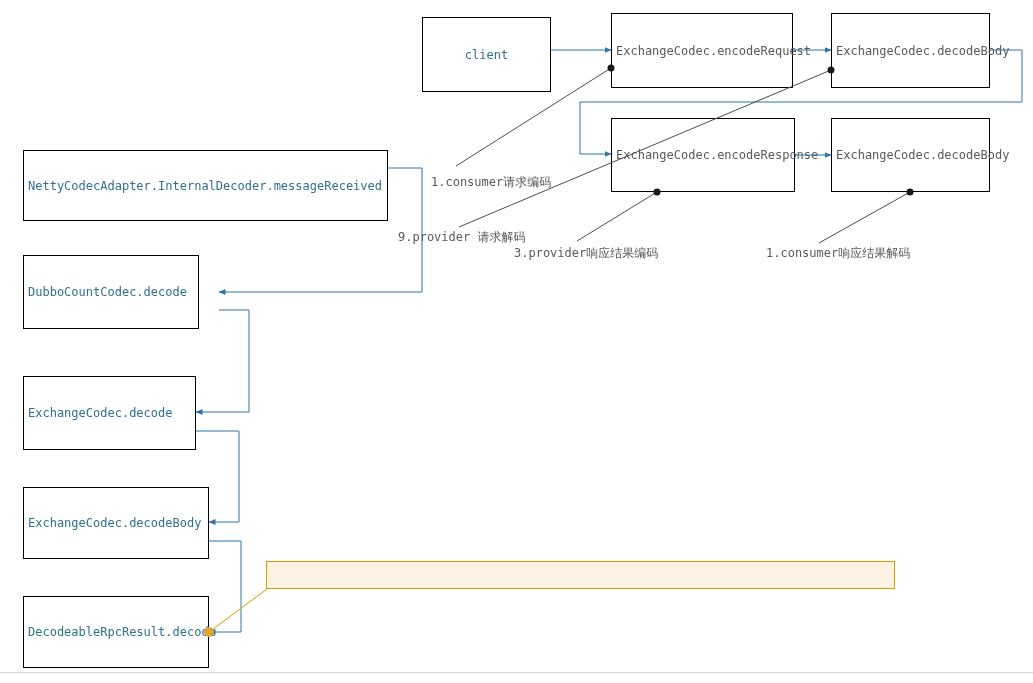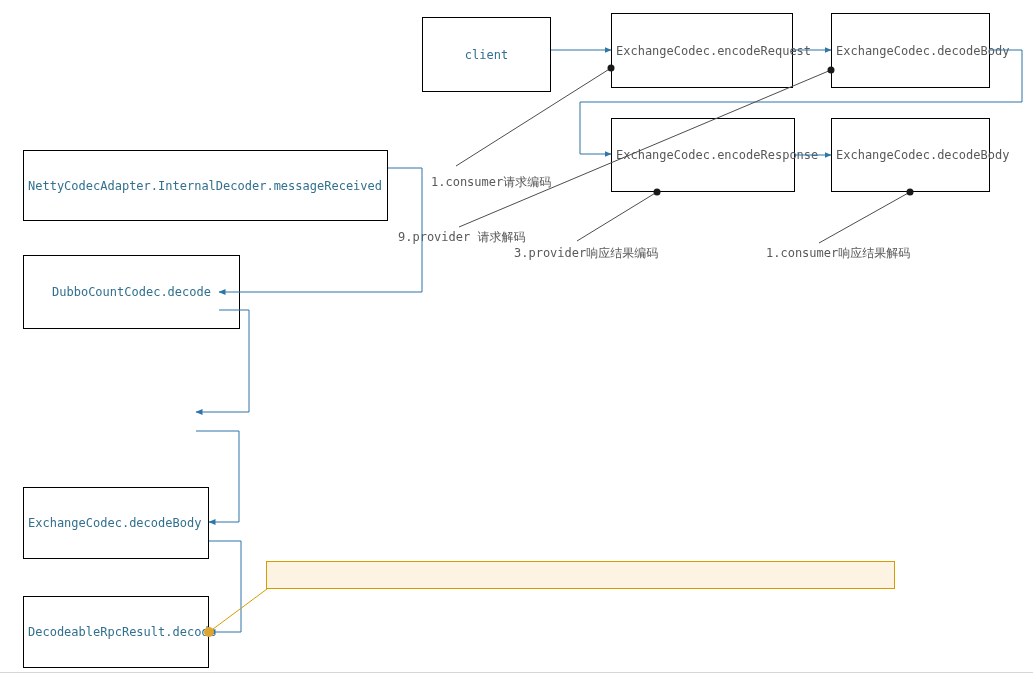--- a/index.html
+++ b/index.html
@@ -59,24 +59,27 @@
   </div>
 
   <div class="node gray-text" style="left:831px;top:118px;width:159px;height:74px;">
     <span>ExchangeCodec.decodeBody</span>
   </div>
 
   <div class="node blue-text" style="left:23px;top:150px;width:365px;height:71px;">
     <span>NettyCodecAdapter.InternalDecoder.messageReceived</span>
   </div>
 
-  <div class="node blue-text" style="left:23px;top:255px;width:217px;height:74px;justify-content:center;">
+  <div class="node blue-text" style="left:23px;top:255px;width:176px;height:74px;">
     <span>DubboCountCodec.decode</span>
   </div>
 
+  <div class="node blue-text" style="left:23px;top:376px;width:173px;height:74px;">
+    <span>ExchangeCodec.decode</span>
+  </div>
 
   <div class="node blue-text" style="left:23px;top:487px;width:186px;height:72px;">
     <span>ExchangeCodec.decodeBody</span>
   </div>
 
   <div class="node blue-text" style="left:23px;top:596px;width:186px;height:72px;">
     <span>DecodeableRpcResult.decode</span>
   </div>
 
   <div class="flow-label" style="left:398px;top:174px;margin-left:33px;">1.consumer请求编码</div>

